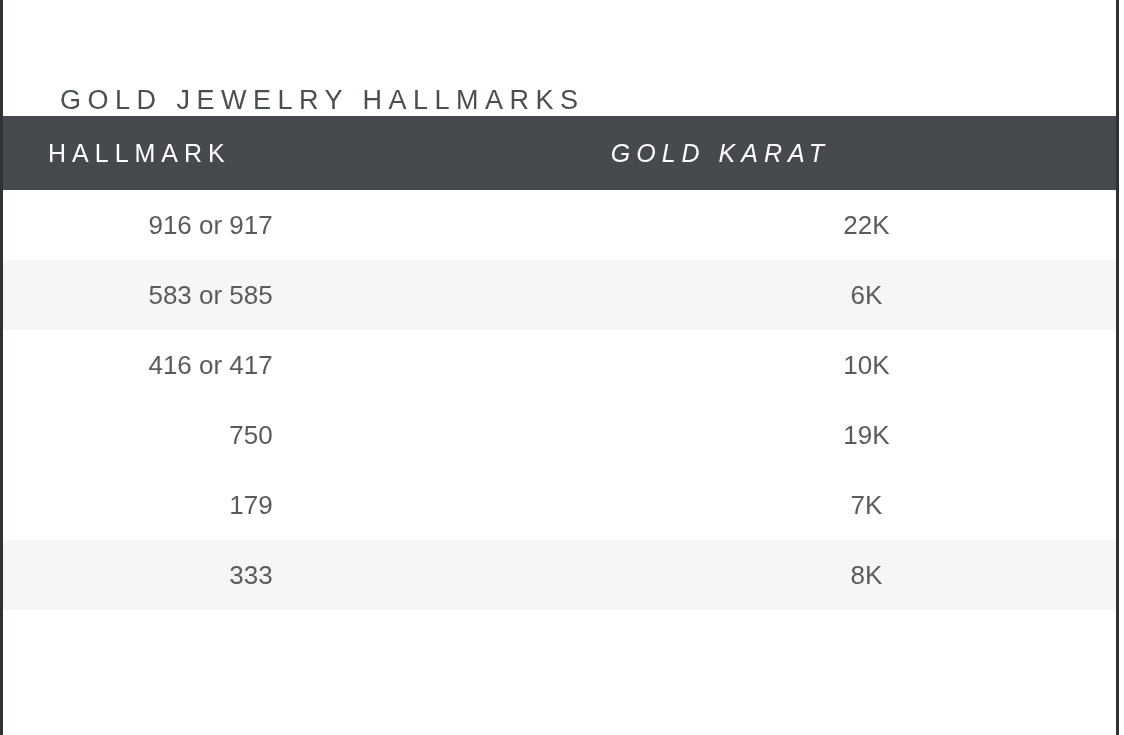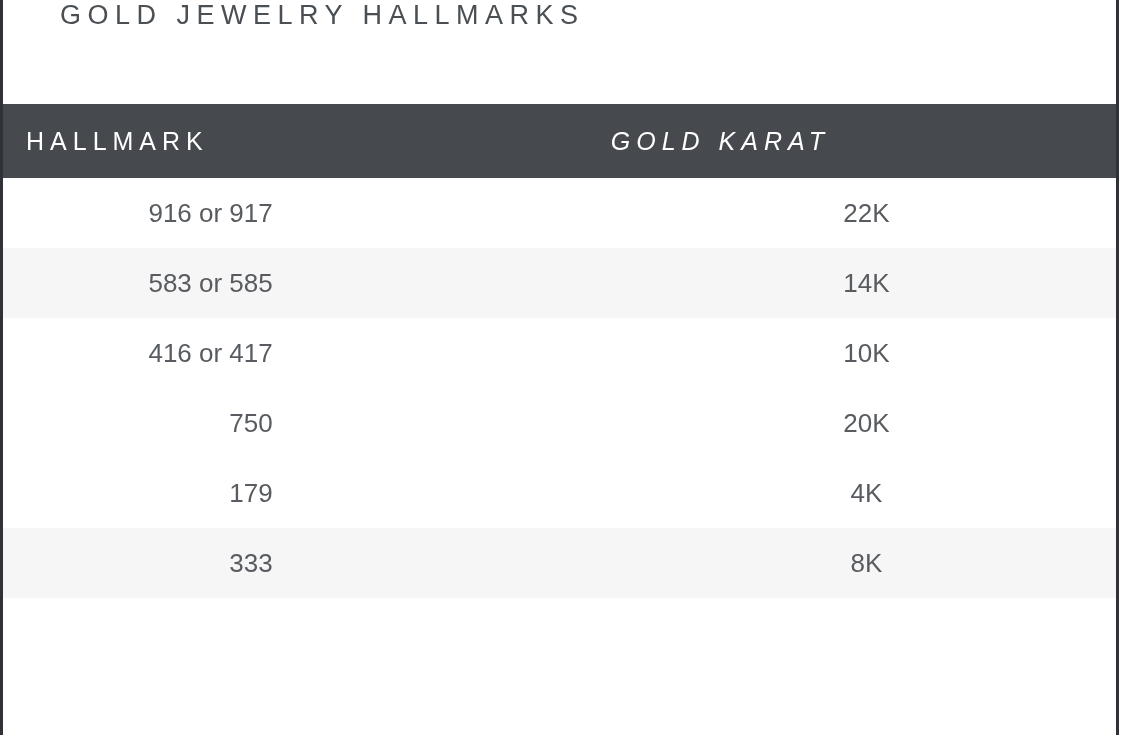--- a/index.html
+++ b/index.html
@@ -29,23 +29,23 @@
   }
   .edge-right {
     position: absolute;
     top: 0; right: 0;
     width: 8px; height: 735px;
     background: #ffffff;
     border-left: 3px solid #2f3337;
     box-sizing: border-box;
   }
   .title-bar {
-    height: 104px;
+    height: 116px;
     display: flex;
-    align-items: flex-start;
+    align-items: flex-end;
     padding-left: 60px;
     box-sizing: border-box;
     background: #ffffff;
   }
   .title {
     font-size: 27px;
     letter-spacing: 6.5px;
     color: #4a4f54;
     font-weight: 400;
   }
@@ -60,21 +60,21 @@
   }
   .head-cell {
     color: #ffffff;
     font-size: 25px;
     letter-spacing: 6px;
     font-weight: 400;
     text-align: left;
     padding: 0;
     vertical-align: middle;
   }
-  .head-cell.c1 { padding-left: 26px; }
+  .head-cell.c1 { padding-left: 48px; }
   .head-cell.c2 { padding-left: 60px; font-style: italic; }
   .col1 { width: 49%; }
   .col2 { width: 51%; }
   .data-row { height: 70px; margin-left: 20px; }
   .data-row.odd { background: #ffffff; }
   .data-row.even { background: #f6f6f6; }
   .cell {
     font-size: 26px;
     color: #585c60;
     vertical-align: middle;
@@ -112,33 +112,33 @@
         <th class="head-cell c2">GOLD KARAT</th>
       </tr>
     </thead>
     <tbody>
       <tr class="data-row odd">
         <td class="cell c1">916 or 917</td>
         <td class="cell c2">22K</td>
       </tr>
       <tr class="data-row even">
         <td class="cell c1">583 or 585</td>
-        <td class="cell c2">14K</td>
+        <td class="cell c2">6K</td>
       </tr>
       <tr class="data-row odd">
         <td class="cell c1">416 or 417</td>
         <td class="cell c2">10K</td>
       </tr>
       <tr class="data-row odd">
         <td class="cell c1">750</td>
-        <td class="cell c2">20K</td>
+        <td class="cell c2">19K</td>
       </tr>
       <tr class="data-row odd">
         <td class="cell c1">179</td>
-        <td class="cell c2">4K</td>
+        <td class="cell c2">7K</td>
       </tr>
       <tr class="data-row even">
         <td class="cell c1">333</td>
         <td class="cell c2">8K</td>
       </tr>
     </tbody>
   </table>
 
 </div>
 

